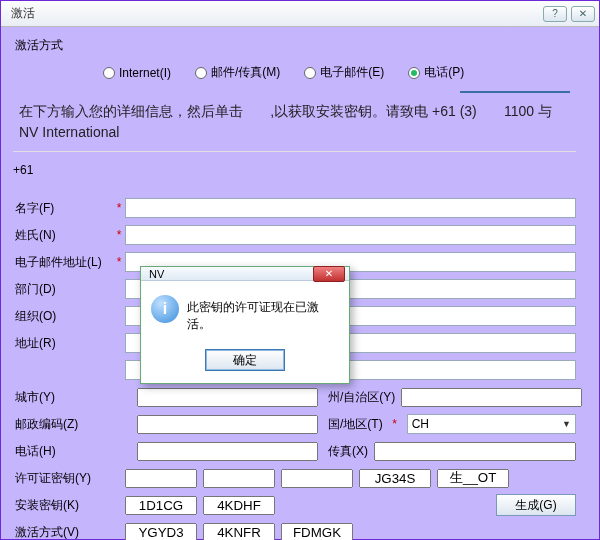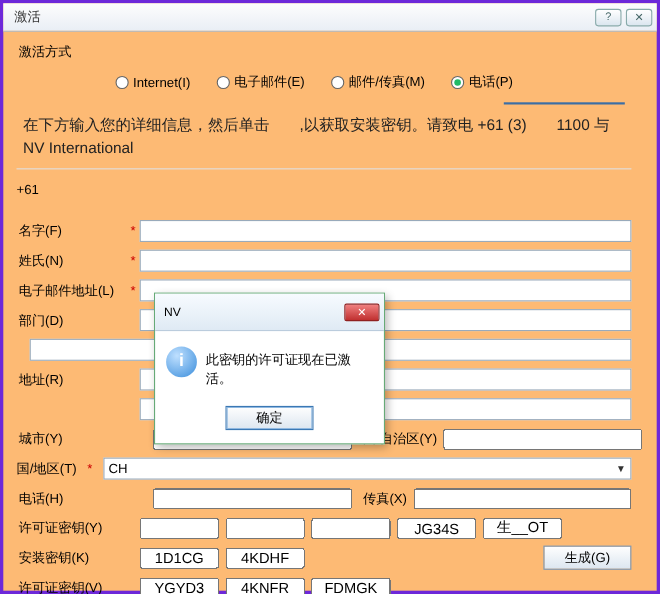--- a/index.html
+++ b/index.html
@@ -1,17 +1,17 @@
 <!DOCTYPE html>
 <html><head>
 <meta charset="utf-8">
 <style>
 * { box-sizing: border-box; margin: 0; padding: 0; }
 body { font-family: "Microsoft YaHei", SimSun, Arial, sans-serif; font-size: 12px; background: #fff; width: 600px; height: 540px; overflow: hidden; position: relative; }
-.window { position: absolute; inset: 0; border: 3px solid #6d28d9; background: #fdba74; }
+.window { position: absolute; inset: 0; border: 1px solid #6d28d9; background: #c4b5fd; }
 .titlebar { height: 26px; background: linear-gradient(#fdfdfd, #e9eef5); border-bottom: 1px solid #bbb; display: flex; align-items: center; padding: 0 4px 0 10px; }
 .titlebar .title { flex: 1; color: #333; }
 .titlebar .tb-btn { width: 24px; height: 16px; border: 1px solid #8aa; border-radius: 3px; margin-left: 4px; display: flex; align-items: center; justify-content: center; font-size: 10px; color: #466; background: linear-gradient(#fff,#dbe6ef); cursor: pointer; }
 .content { padding: 6px 23px 8px 12px; }
 .group-label { font-size: 12px; margin: 4px 0 6px 2px; }
 .radio-row { display: flex; gap: 24px; padding: 4px 8px 10px 90px; align-items: center; }
 .radio { display: flex; align-items: center; gap: 4px; }
 .radio .dot { width: 12px; height: 12px; border: 1px solid #666; border-radius: 50%; background: #fff; position: relative; }
 .radio.sel .dot::after { content: ""; position: absolute; inset: 2px; border-radius: 50%; background: #2b6; }
 .underline-sep { border-bottom: 2px solid #3b6ea5; margin: 0 6px 6px 6px; }
@@ -29,21 +29,21 @@
 .half-row .pair { display: flex; align-items: center; gap: 6px; flex: 1; }
 .pair .lbl2 { white-space: nowrap; }
 .key-boxes { display: flex; gap: 6px; }
 .key-boxes input { width: 72px; text-align: center; }
 .btn { height: 22px; min-width: 80px; padding: 0 12px; border: 1px solid #7a98b8; background: linear-gradient(#fefefe,#dce6f0); font-size: 12px; cursor: pointer; display: inline-flex; align-items: center; justify-content: center; }
 .btn.primary { border-color: #3b78b4; box-shadow: 0 0 0 1px #8fb8e0 inset; }
 .footer { display: flex; justify-content: flex-end; align-items: center; gap: 14px; padding: 8px 14px; border-top: 1px solid #ccc; }
 .footer .left-note { margin-right: auto; font-size: 11px; }
 .footer .left-note .star { color: #c00; }
 .modal { position: absolute; left: 140px; top: 266px; width: 210px; border: 1px solid #6a7; background: #fff; box-shadow: 3px 3px 8px rgba(0,0,0,.3); }
-.modal .m-title { height: 34px; background: linear-gradient(#f7fbff,#dfeaf4); display: flex; align-items: center; padding: 0 4px 0 8px; font-size: 11px; border-bottom: 1px solid #bcd; }
+.modal .m-title { height: 14px; background: linear-gradient(#f7fbff,#dfeaf4); display: flex; align-items: center; padding: 0 4px 0 8px; font-size: 11px; border-bottom: 1px solid #bcd; }
 .modal .m-title .spacer { flex: 1; }
 .modal .close-btn { width: 32px; height: 16px; background: linear-gradient(#f08080,#c03030); border: 1px solid #902020; border-radius: 2px; color: #fff; display: flex; align-items: center; justify-content: center; font-size: 10px; cursor: pointer; }
 .modal .m-body { padding: 14px 10px 10px 10px; display: flex; gap: 8px; align-items: flex-start; }
 .info-icon { width: 28px; height: 28px; border-radius: 50%; background: radial-gradient(circle at 35% 30%, #bfe0ff, #3a8ddb); color: #fff; display: flex; align-items: center; justify-content: center; font-weight: bold; font-size: 16px; flex-shrink: 0; }
 .modal .m-footer { display: flex; justify-content: center; padding: 6px 0 12px 0; }
 .hr-light { border: 0; border-top: 1px solid #e0e0e0; margin: 6px 0; }
 </style>
 </head>
 <body>
 
@@ -58,25 +58,25 @@
 
     <div class="group-label">激活方式</div>
 
     <div class="radio-row">
       <label class="radio">
           <span class="dot"></span>
           <span>Internet(I)</span>
         </label>
       <label class="radio">
           <span class="dot"></span>
+          <span>邮件/传真(M)</span>
+        </label>
+      <label class="radio">
+          <span class="dot"></span>
           <span>电子邮件(E)</span>
-        </label>
-      <label class="radio">
-          <span class="dot"></span>
-          <span>邮件/传真(M)</span>
         </label>
       <label class="radio sel">
           <span class="dot"></span>
           <span>电话(P)</span>
         </label>
     </div>
     <div class="underline-sep partial"></div>
 
     <div class="instr">在下方输入您的详细信息，然后单击       ,以获取安装密钥。请致电 +61 (3)       1100 与 NV International</div>
 
@@ -106,20 +106,21 @@
           <span class="fld"><input style=""></span>
         </div>
 
       <div class="row">
           <span class="lbl">部门(D)</span>
           <span class="req"></span>
           <span class="fld"><input style=""></span>
         </div>
 
       <div class="row">
+          <span class="lbl">组织(O)</span>
           <span class="req"></span>
           <span class="fld"><input style=""></span>
         </div>
 
       <div class="row">
           <span class="lbl">地址(R)</span>
           <span class="req"></span>
           <span class="fld"><input style=""></span>
         </div>
 
@@ -135,20 +136,25 @@
             <span class="req"></span>
           <input style="flex: 1 1 0%;">
         </div>
         <div class="pair" style="flex:1">
           <span class="lbl2">州/自治区(Y)</span>
           <input style="flex: 1 1 0%;">
         </div>
       </div>
 
       <div class="row half-row">
+        <div class="pair" style="flex:1.2">
+          <span class="lbl">邮政编码(Z)</span>
+            <span class="req"></span>
+          <input style="flex: 1 1 0%;">
+        </div>
         <div class="pair" style="flex:1">
           <span class="lbl2">国/地区(T)</span>
           <span class="req" style="color:#c00">*</span>
           <div class="combo" style="flex:1">
               <span>CH</span>
               <span class="arrow">▼</span>
             </div>
         </div>
       </div>
 
@@ -181,21 +187,21 @@
           <span class="req"></span>
         <div class="key-boxes">
           <input value="1D1CG" style="">
           <input value="4KDHF" style="">
         </div>
         <span style="flex:1"></span>
         <button class="btn">生成(G)</button>
       </div>
 
       <div class="row">
-        <span class="lbl">许可证密钥(V)</span>
+        <span class="lbl">激活方式(V)</span>
           <span class="req"></span>
         <div class="key-boxes">
           <input value="YGYD3" style="">
           <input value="4KNFR" style="">
           <input value="FDMGK" style="">
         </div>
       </div>
 
     </div>
   </div>

